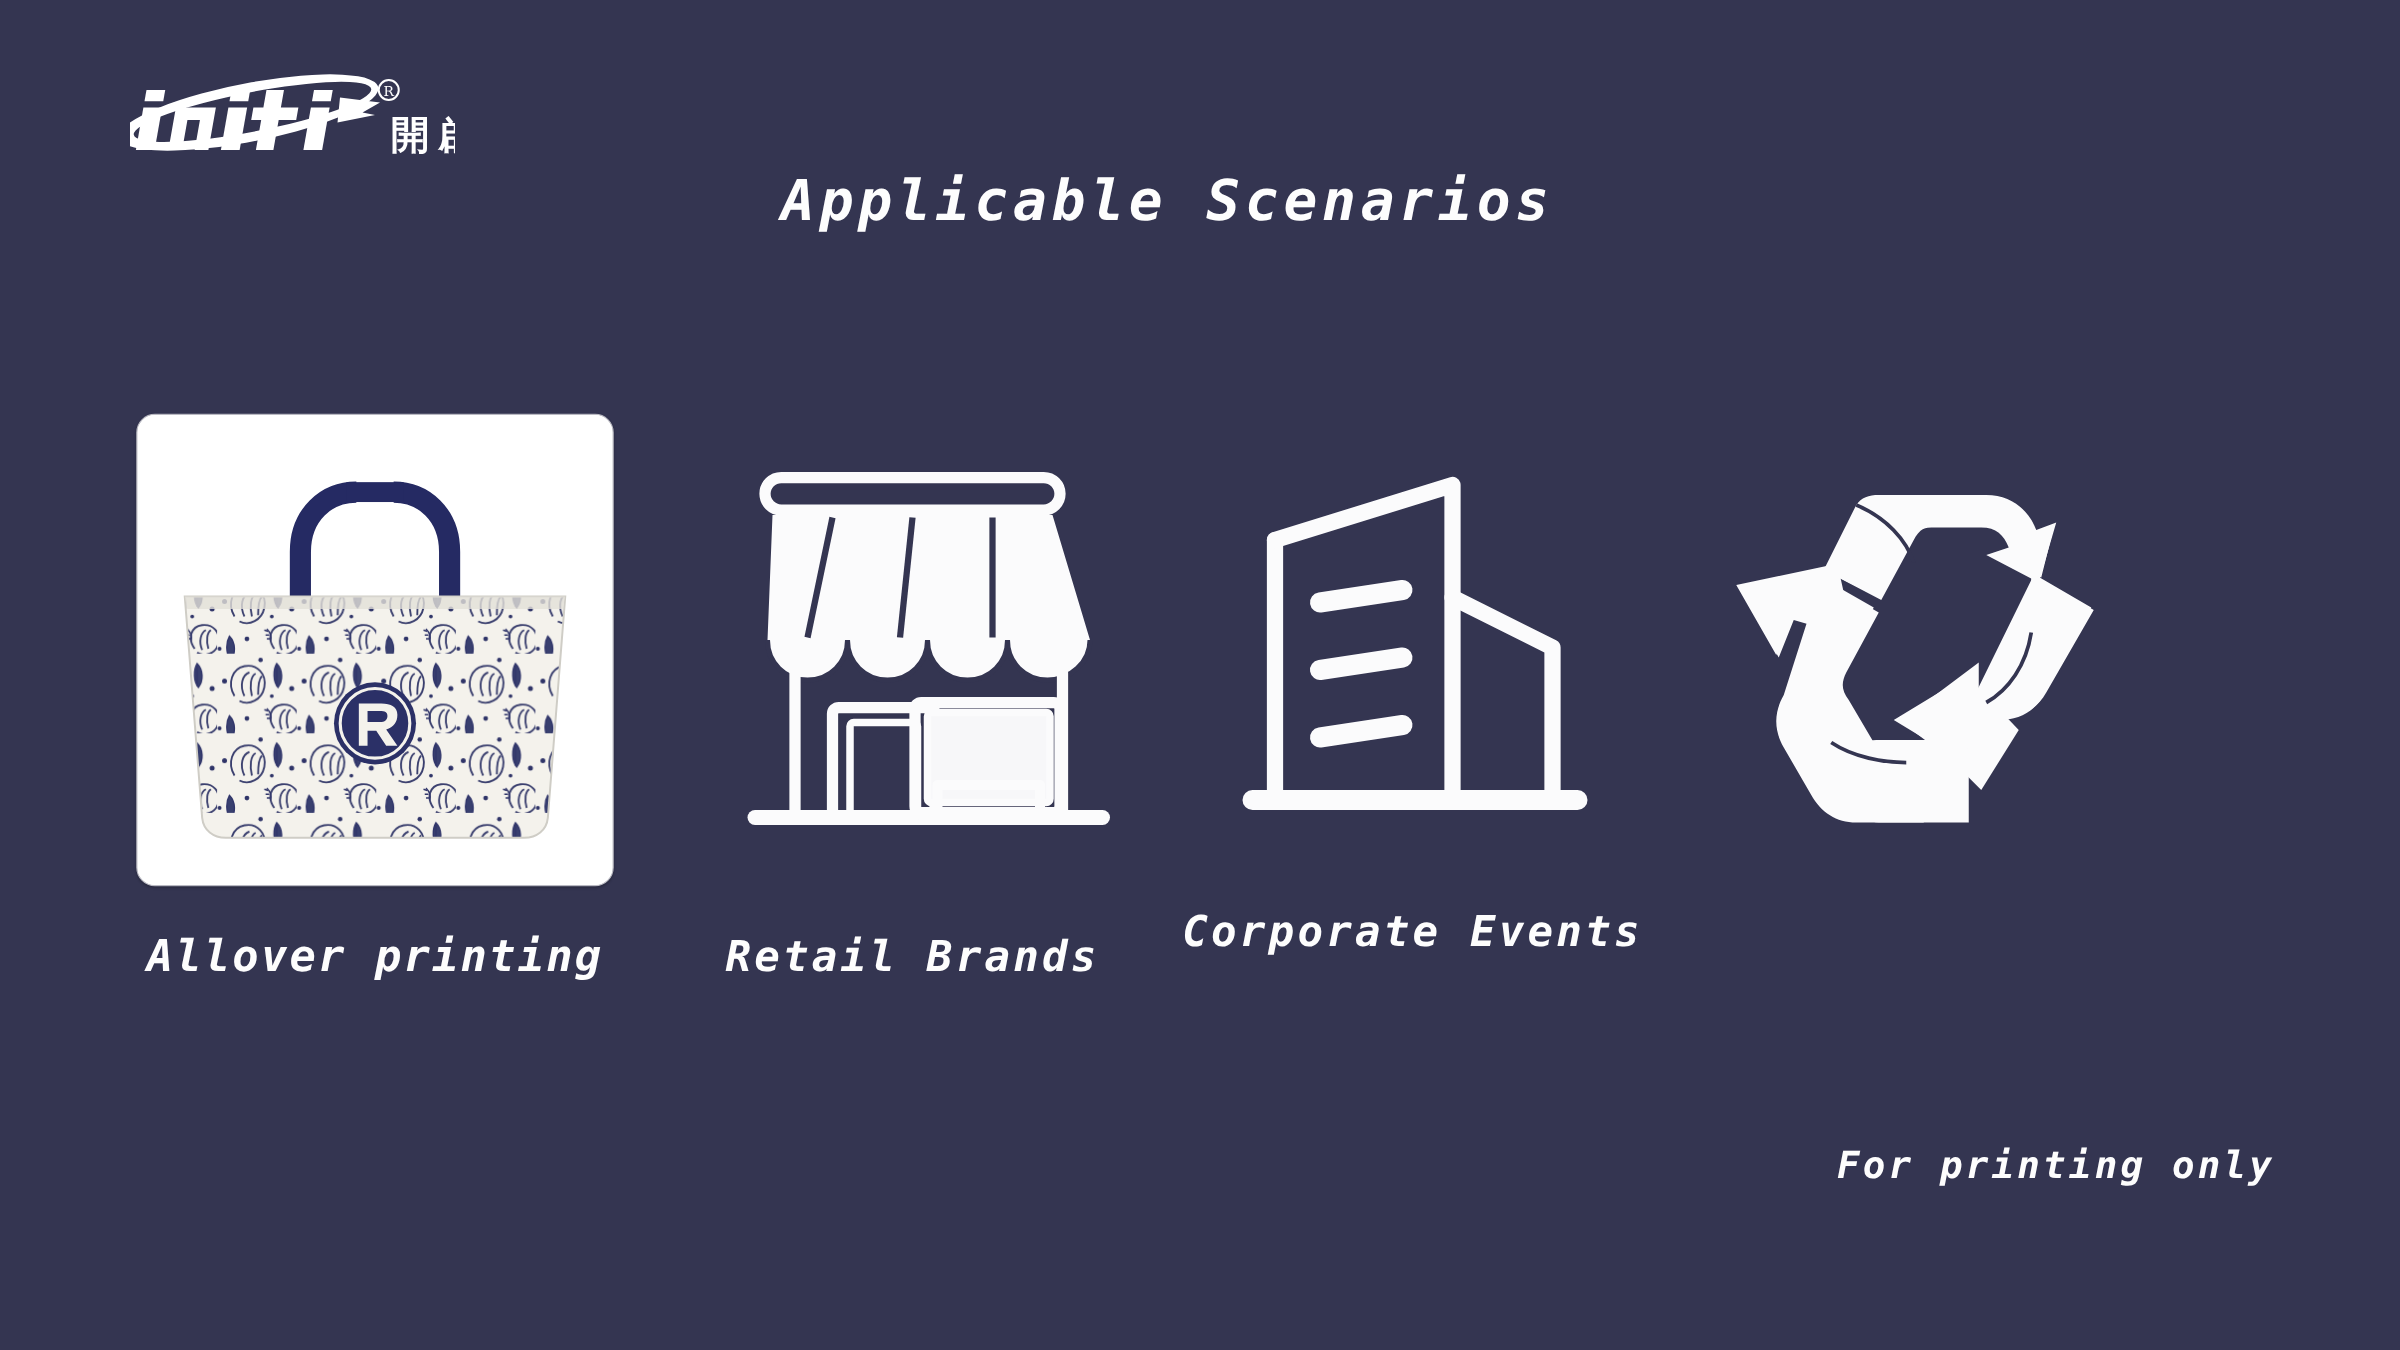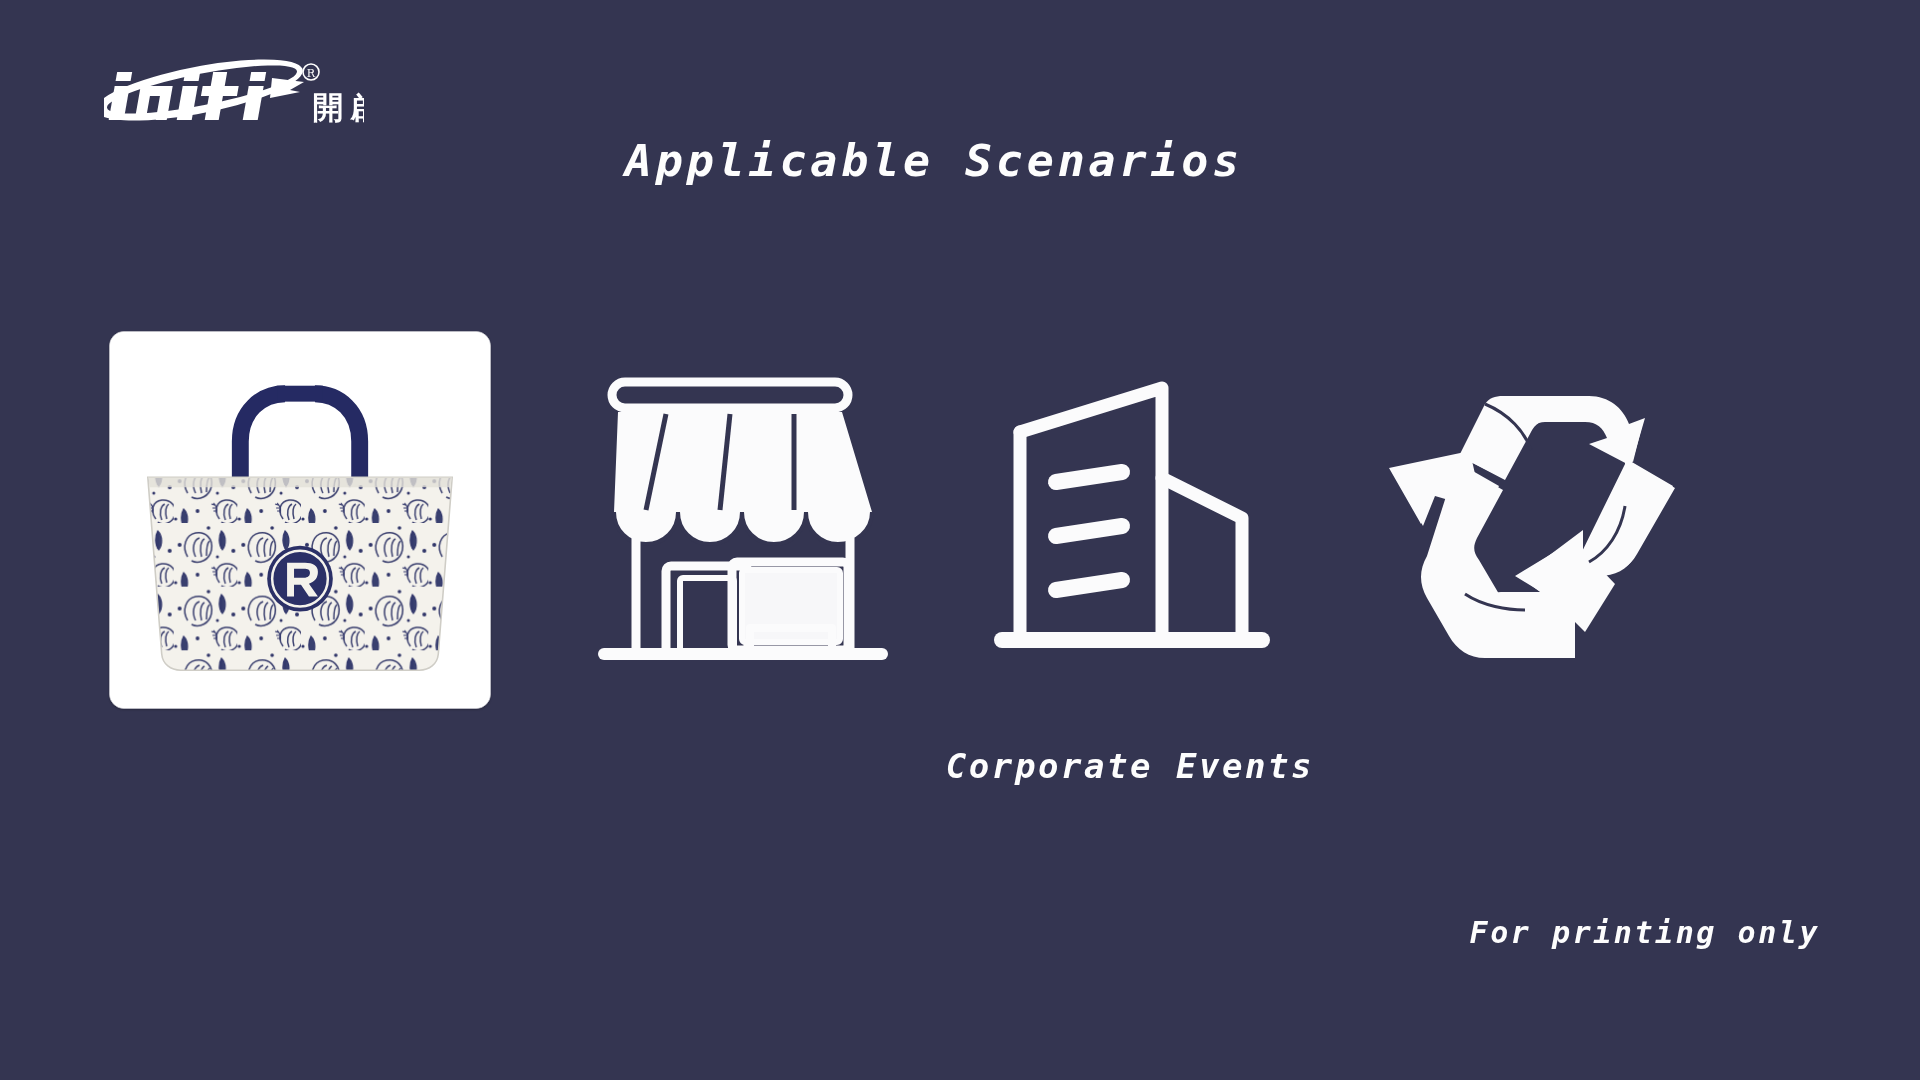--- a/index.html
+++ b/index.html
@@ -88,21 +88,21 @@
     letter-spacing: 0.05em;
     white-space: normal;
   }
 
   
   #column-retail { left: 540px; width: 380px; }
   #column-retail .col-label { margin-top: 20px; }
 
   
   #column-corporate { left: 940px; width: 380px; }
-  #column-corporate .col-label { margin-top: 20px; }
+  #column-corporate .col-label { }
 
   
   #column-eco { left: 1330px; width: 420px; }
   #column-eco .col-label { margin-top: 8px; }
 
   .icon-svg { display: block; }
 
   
   #reference-note {
     position: absolute;
@@ -230,20 +230,21 @@
           <circle cx="191" cy="248" r="28" fill="none" stroke="#f4f2ec" stroke-width="2.5"></circle>
           <path d="M178,232 L178,266 L185,266 L185,254 L192,254 L200,266 L209,266
                    L200,253 C206,251 209,247 209,241 C209,235 204,232 196,232 Z
                    M185,238 L195,238 C199,238 201,239 201,242 C201,245 199,247 195,247
                    L185,247 Z" fill="#f4f2ec"></path>
         </g>
       </svg>
     </div>
   </div>
   <div class="col-label techno">
+    <div>Allover printing</div>
   </div>
 </div>
 
 <div class="column" id="column-retail">
   <div class="col-art">
     <svg class="icon-svg" width="320" height="300" viewBox="0 0 320 300">
       <g fill="#fbfbfc" stroke="#fbfbfc" stroke-width="1">
 
         <rect x="42" y="12" width="236" height="26" rx="13" ry="13" fill="none" stroke="#fbfbfc" stroke-width="9"></rect>
 
@@ -278,20 +279,21 @@
       </g>
 
       <rect x="172" y="200" width="98" height="72" rx="3" fill="#f7f7f9"></rect>
       <rect x="172" y="200" width="98" height="72" rx="3" fill="none" stroke="#fbfbfc" stroke-width="6"></rect>
 
       <g fill="none" stroke="#fbfbfc" stroke-width="8" stroke-linejoin="round">
         <path d="M180,278 L180,258 L262,258 L262,278"></path>
       </g>
     </svg>
   </div>
+  <div class="col-label techno">Retail Brands</div>
 </div>
 
 <div class="column" id="column-corporate">
   <div class="col-art">
     <svg class="icon-svg" width="300" height="300" viewBox="0 0 300 300">
       <g fill="none" stroke="#fbfbfc" stroke-width="13" stroke-linejoin="round" stroke-linecap="round">
 
         <path d="M40,62 L40,268"></path>
         <path d="M40,62 L182,18 L182,268"></path>
 

